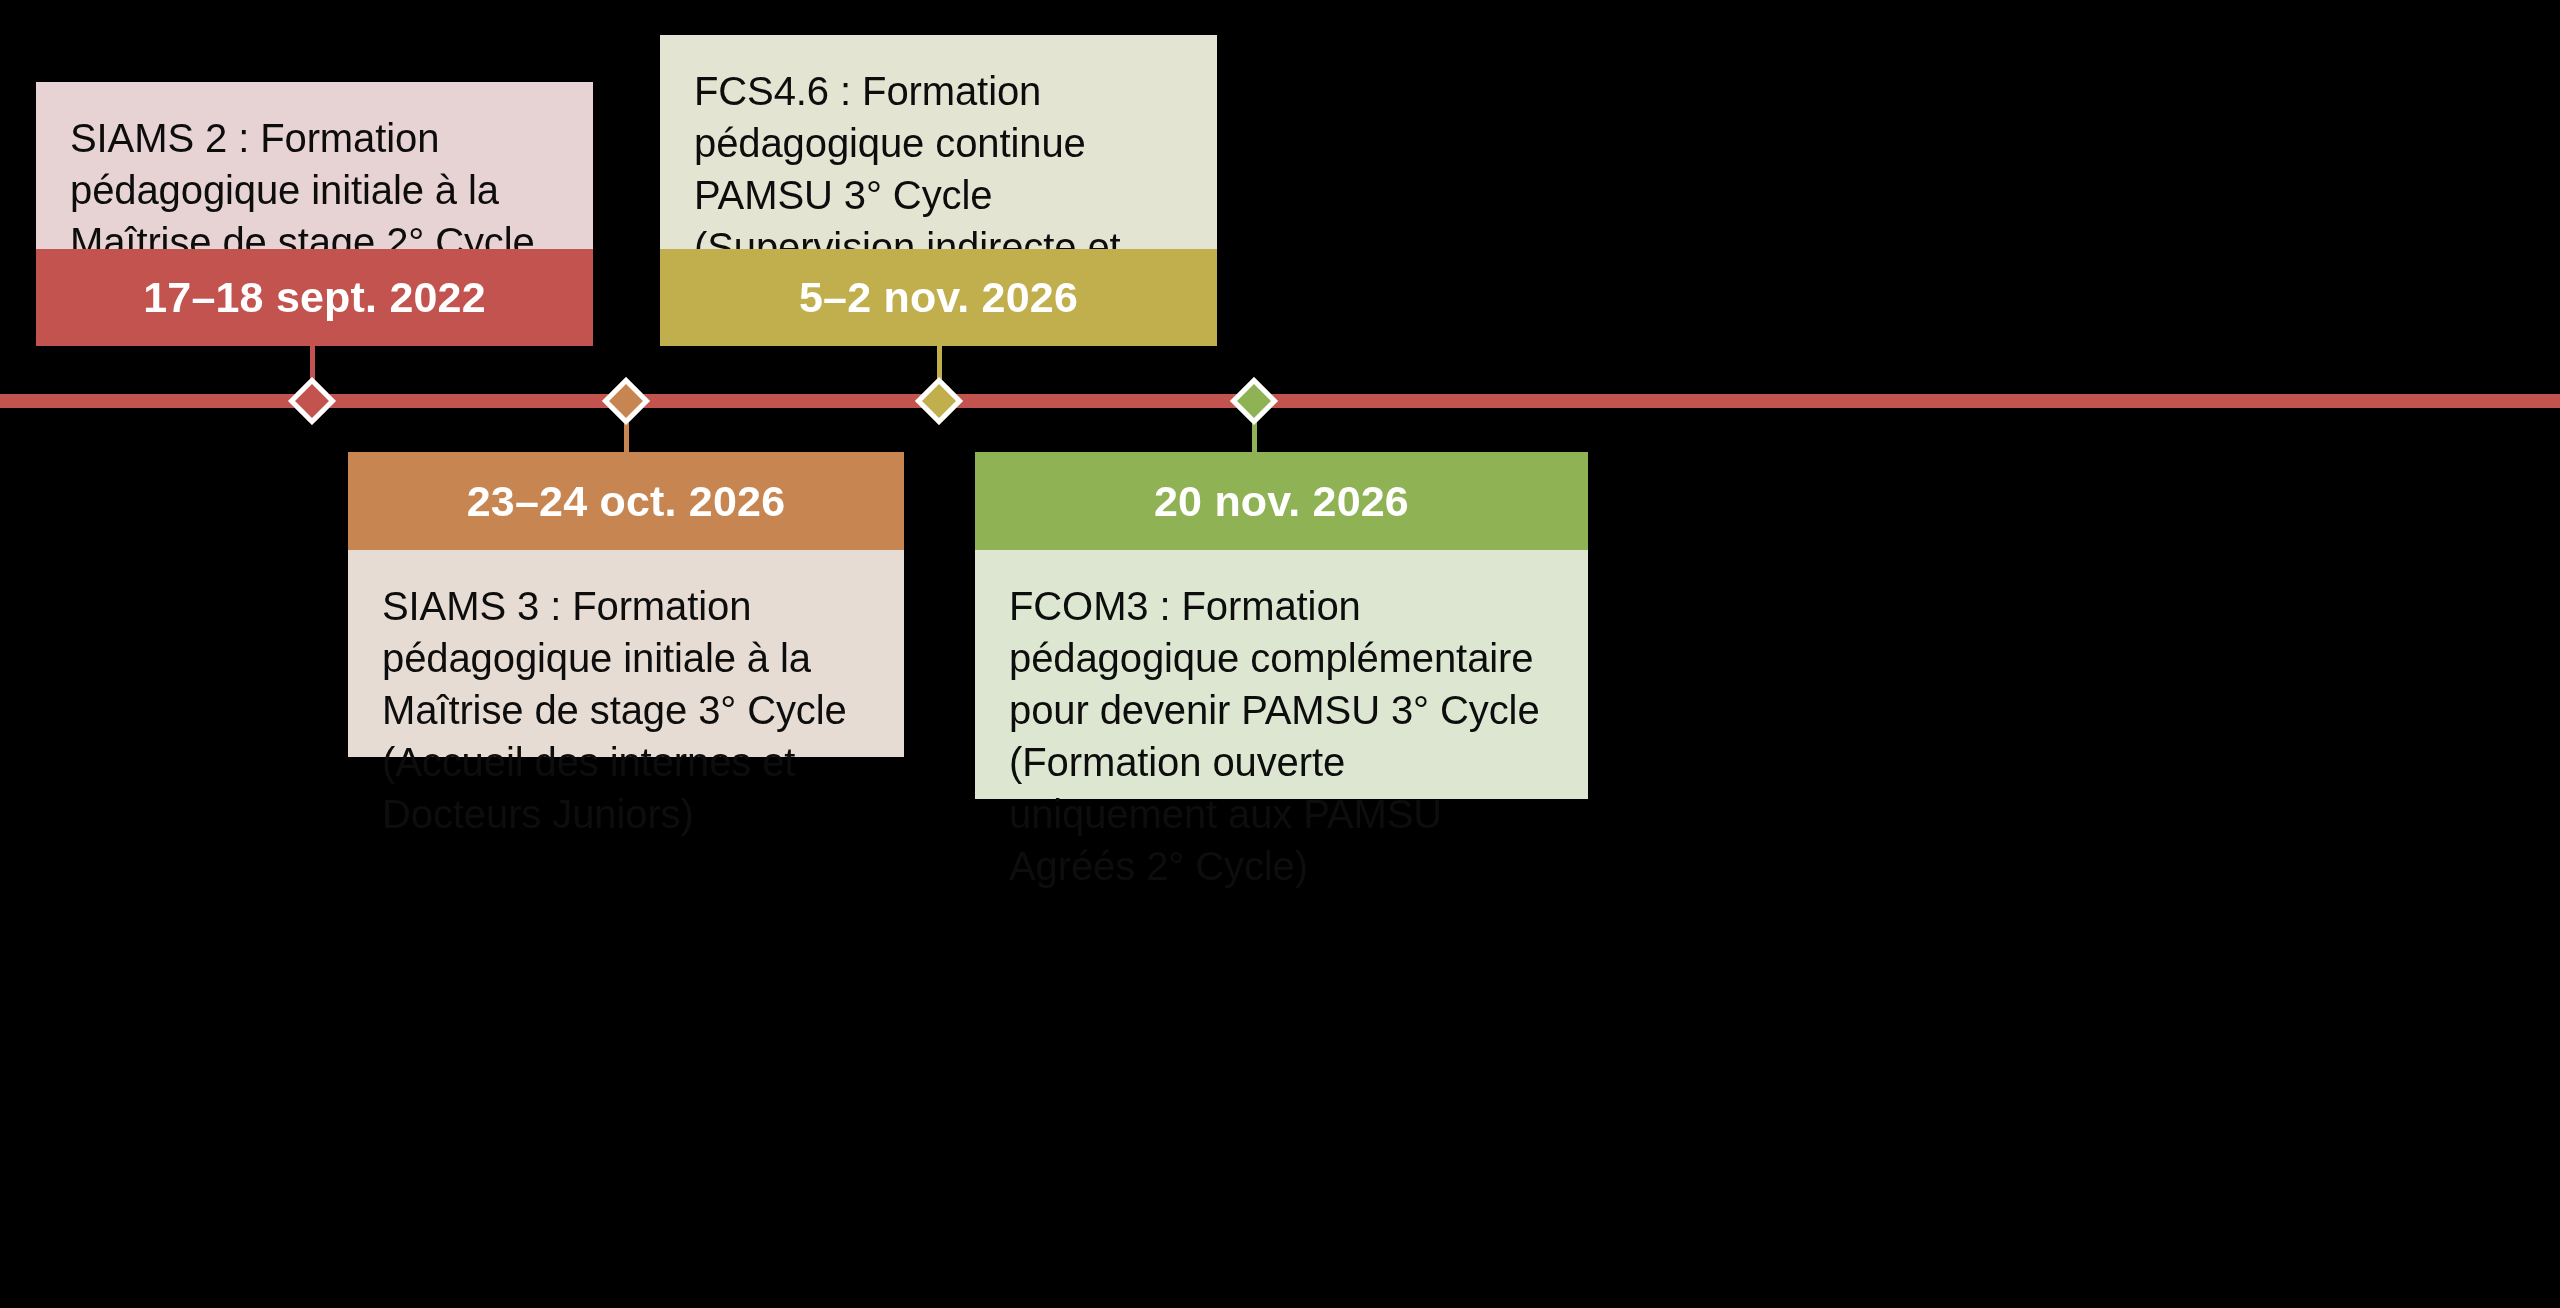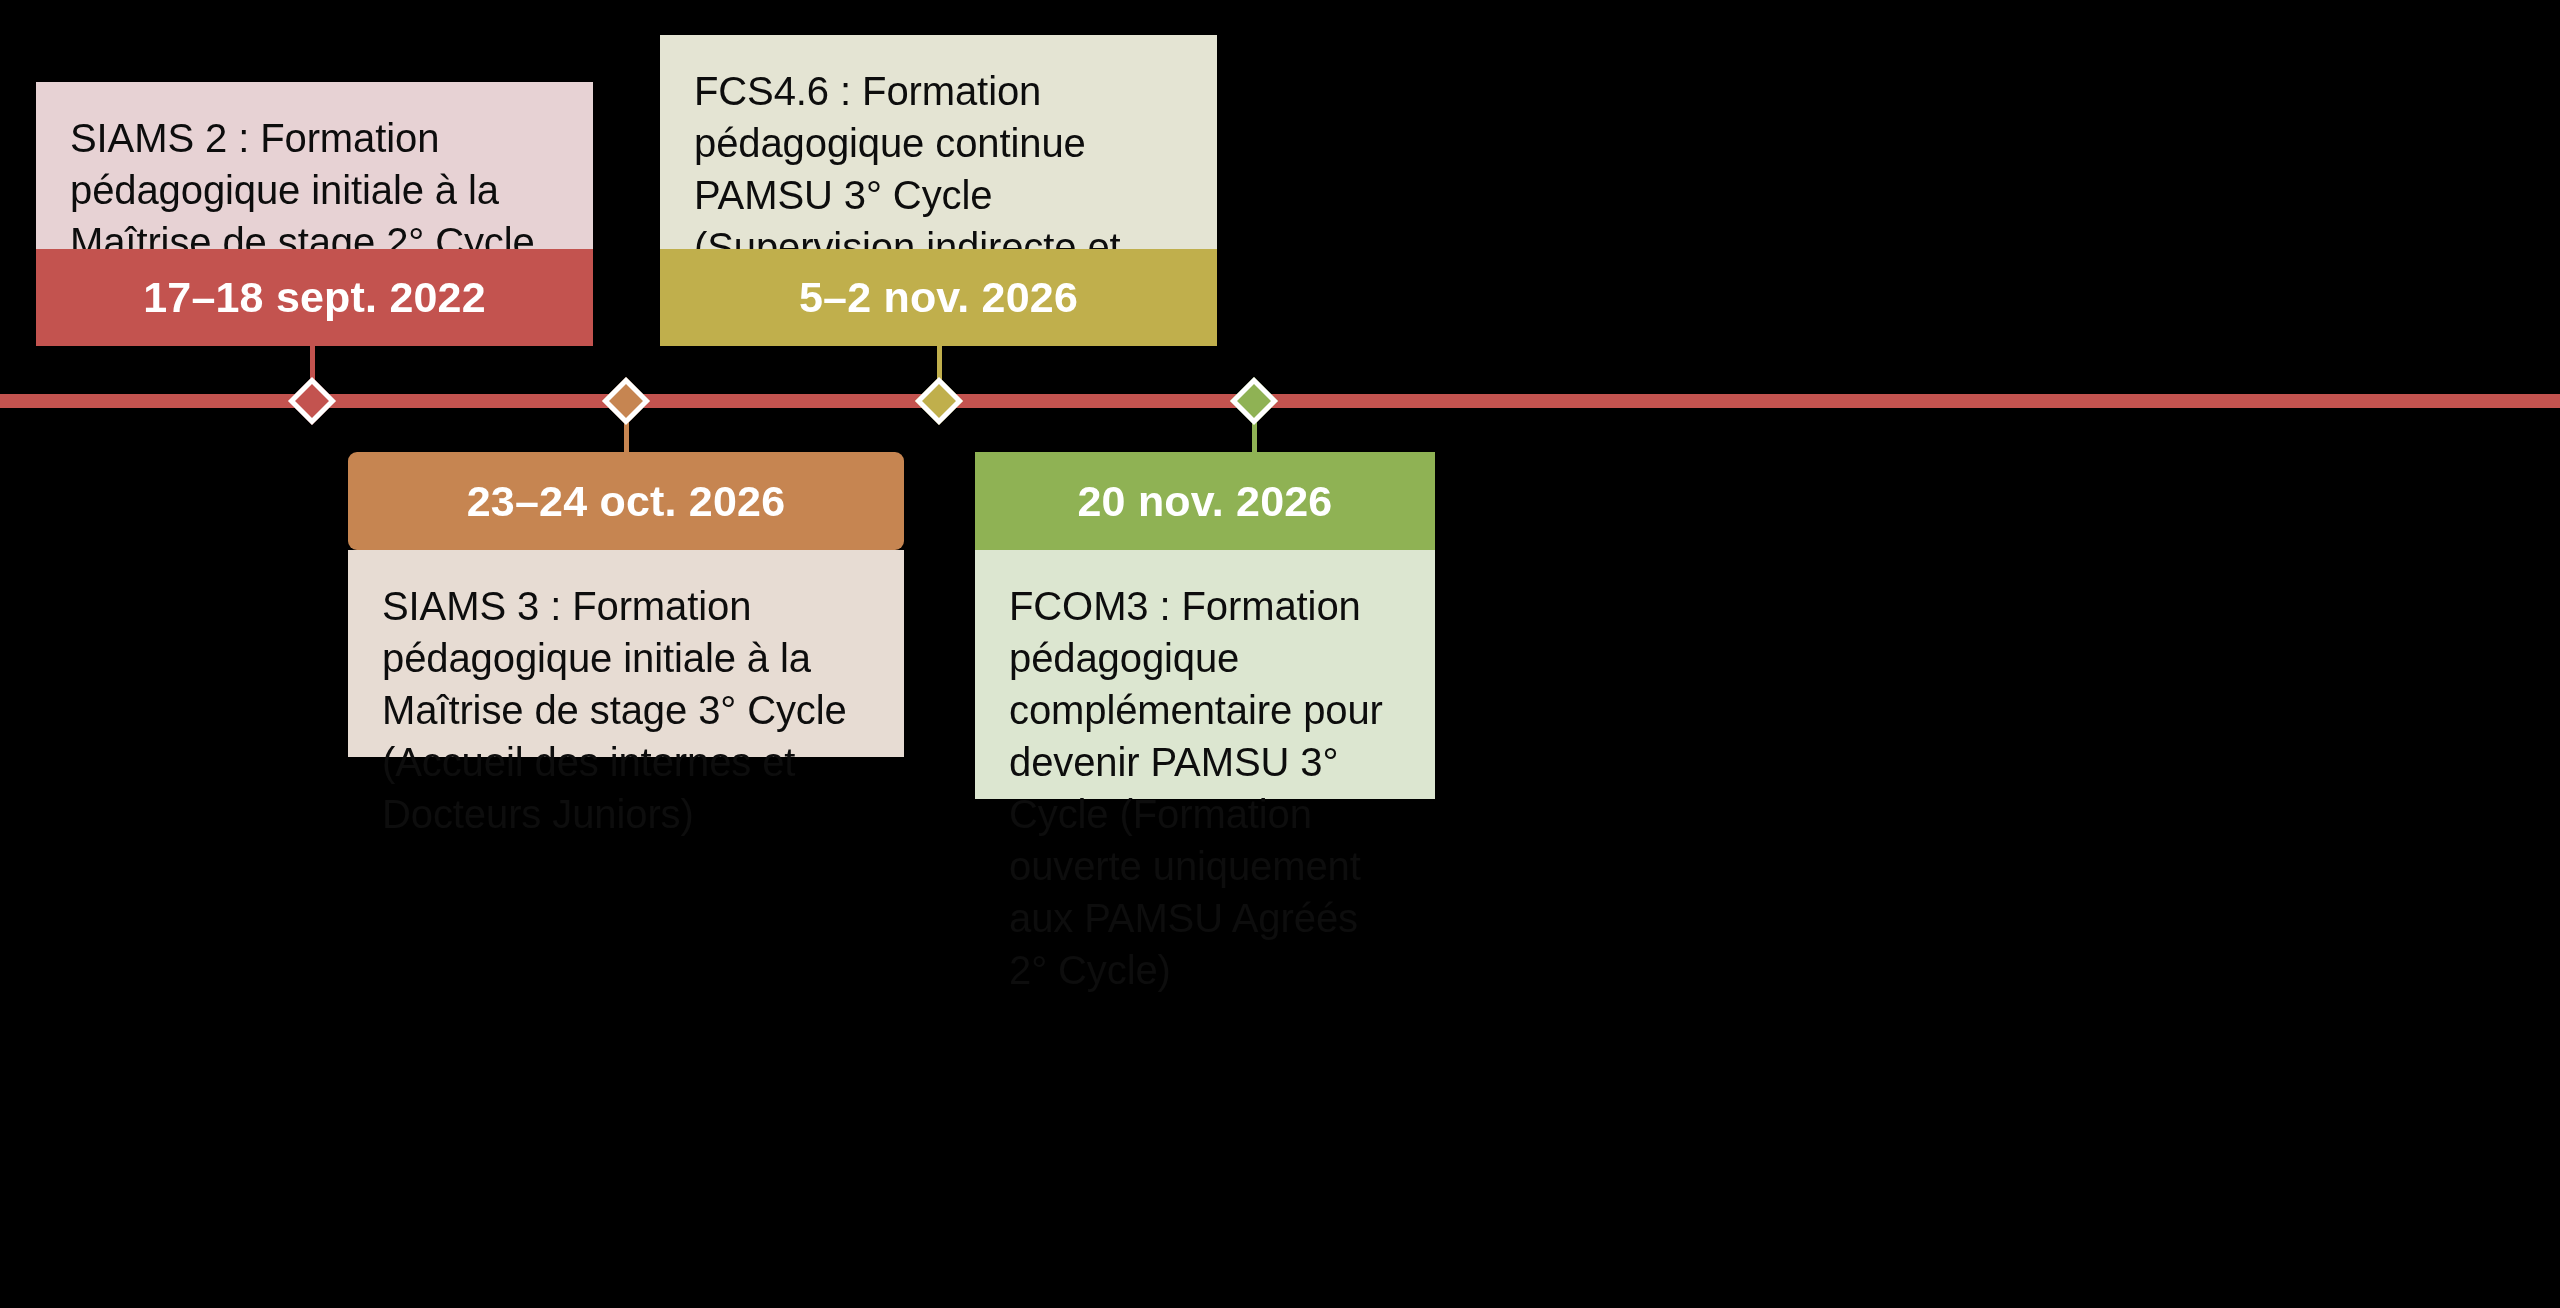--- a/index.html
+++ b/index.html
@@ -72,25 +72,25 @@
   #card-siams2 .card-body { background: #E7D2D4; height: 167px; }
   #card-siams2 .card-date { background: #C3534F; height: 97px; }
 
   
   #card-fcs46         { left: 660px; top: 35px;  width: 557px; height: 311px; }
   #card-fcs46 .card-body { background: #E4E4D3; height: 214px; }
   #card-fcs46 .card-date { background: #C0AF4C; height: 97px; }
 
   
   #card-siams3        { left: 348px; top: 452px; width: 556px; height: 305px; }
-  #card-siams3 .card-date { background: #C68551; height: 98px; border-radius: 9px; }
+  #card-siams3 .card-date { background: #C68551; height: 98px; }
   #card-siams3 .card-body { background: #E7DCD3; height: 207px; }
 
   
-  #card-fcom3         { left: 975px; top: 452px; width: 460px; height: 347px; }
+  #card-fcom3         { left: 975px; top: 452px; width: 613px; height: 347px; }
   #card-fcom3 .card-date { background: #8FB254; height: 98px; }
   #card-fcom3 .card-body { background: #DCE6D0; height: 249px; }
 </style>
 </head>
 <body>
 
 <div id="stage">
 
   <div class="axis" style="top:394px;"></div>
 

